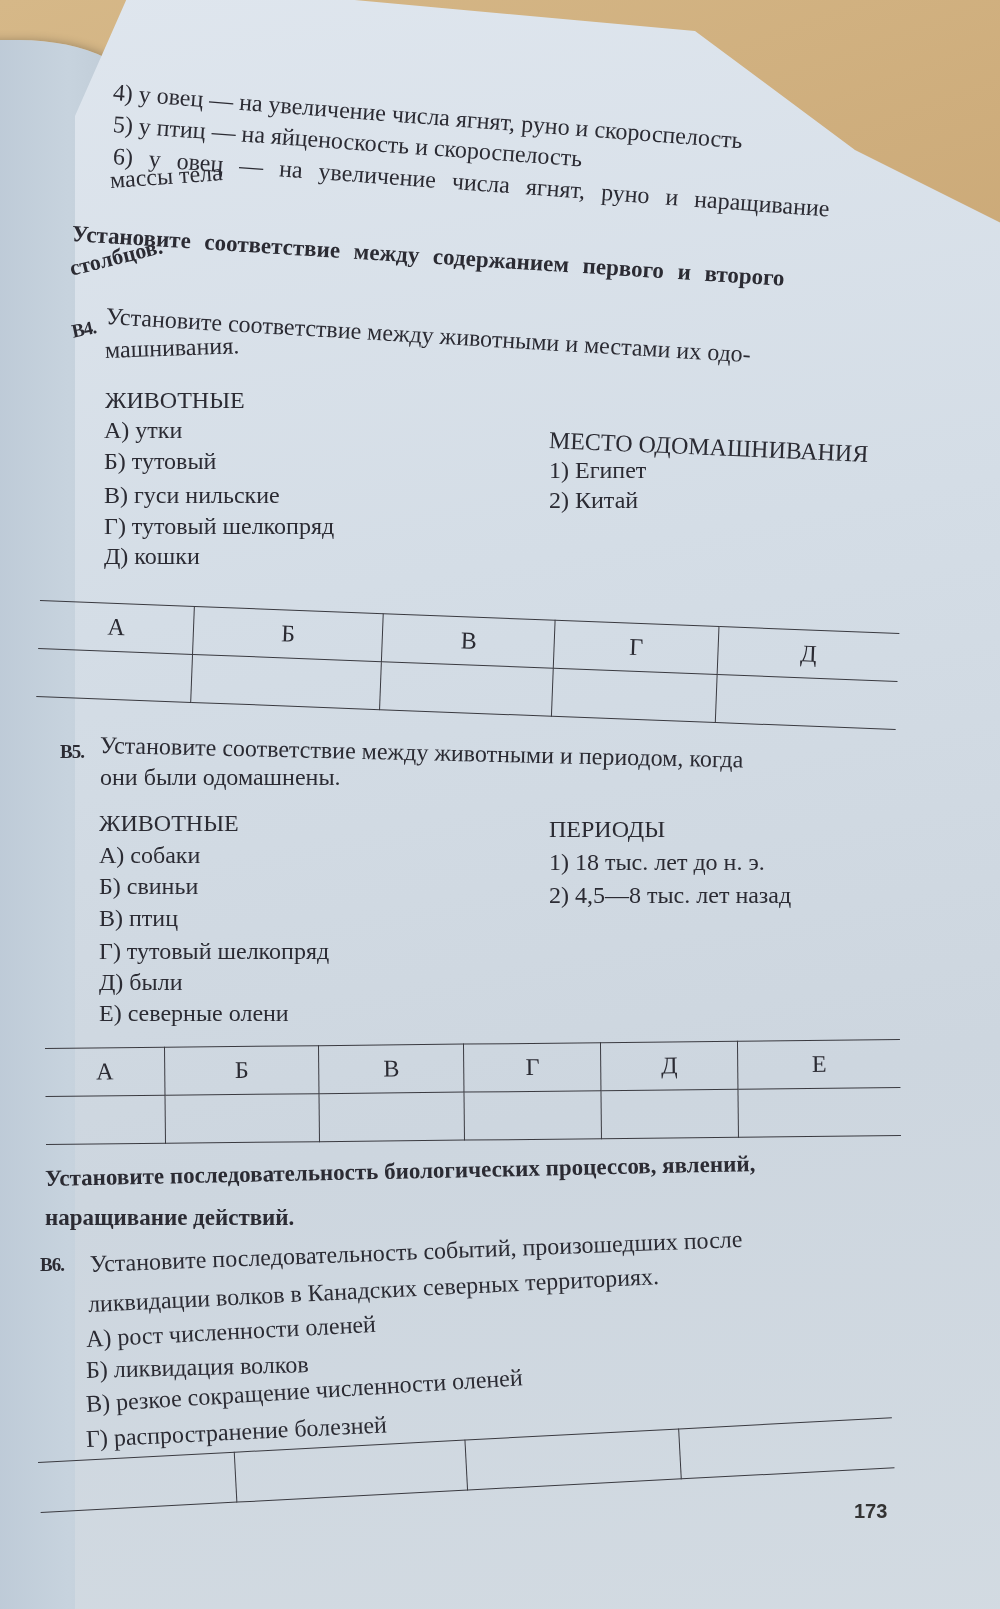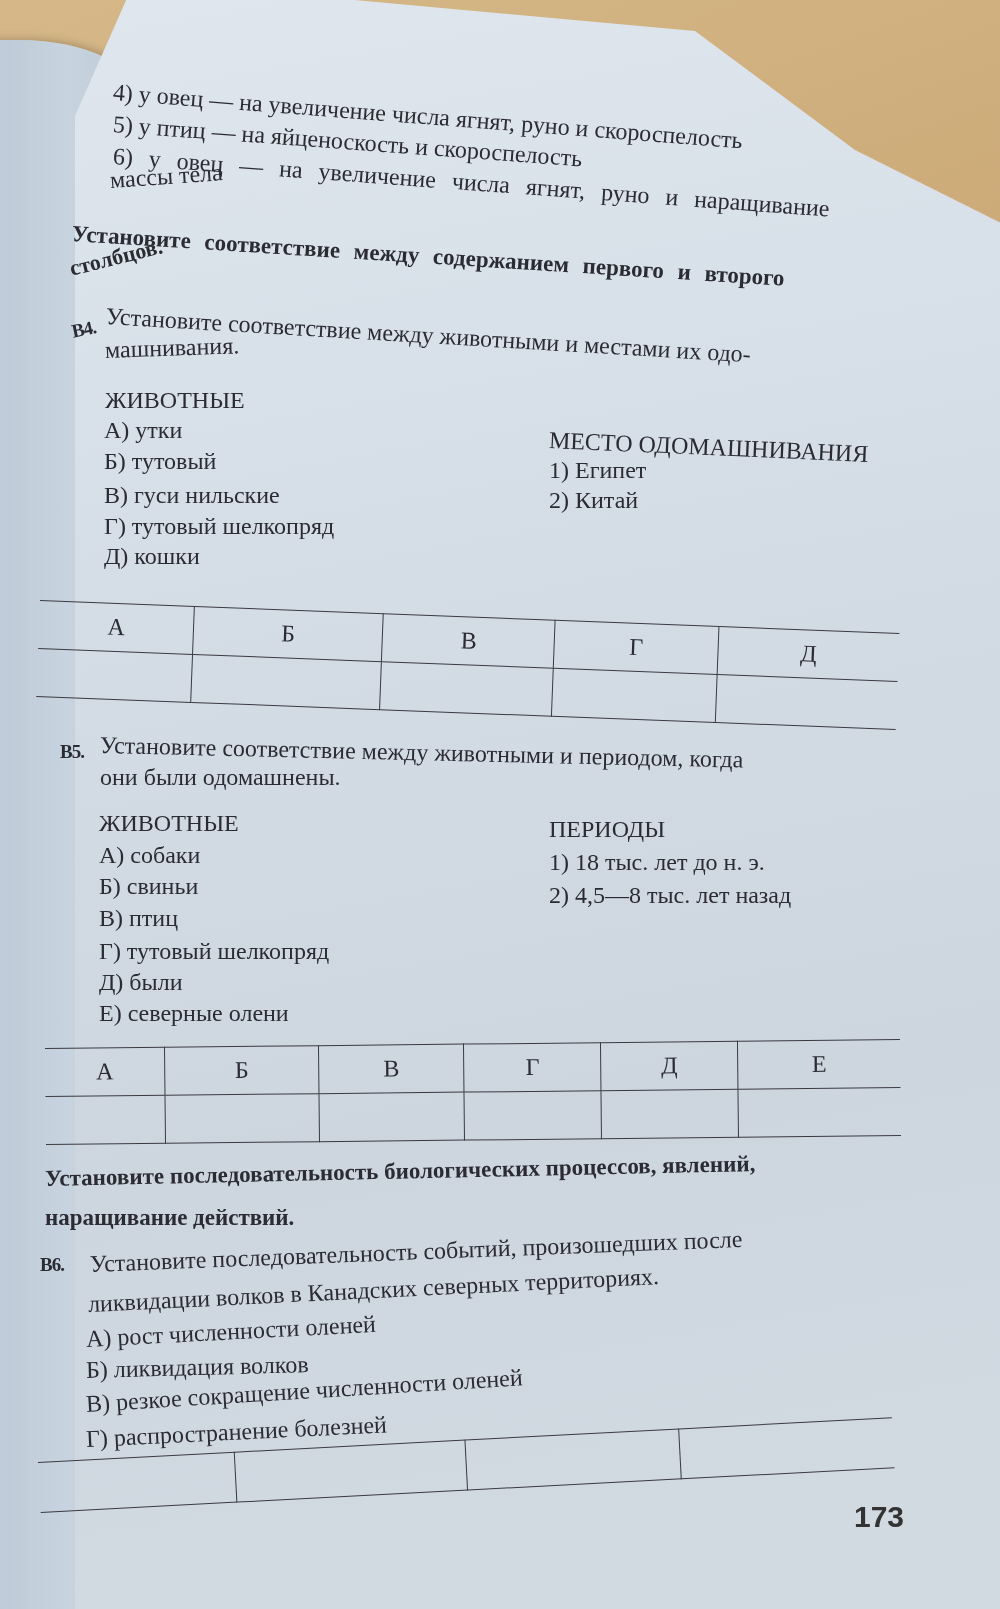--- a/index.html
+++ b/index.html
@@ -43,21 +43,21 @@
     .answer-table td {
       border: 1.6px solid #3a3a40;
       border-left: none; border-right: 1.6px solid #3a3a40;
       text-align: center; font-size: 24px; color: #2b2b33;
       height: 48px;
     }
     .answer-table tr td:last-child { border-right: none; }
     .page-number {
       position: absolute; left: 854px; top: 1500px;
       font-family: "Liberation Sans", "DejaVu Sans", sans-serif;
-      font-size: 30px; font-weight: bold; color: #333; text-align: center;
+      font-size: 20px; font-weight: bold; color: #333; text-align: center;
     }
   </style>
 </head>
 <body>
 
 <div class="table-surface"></div>
 <div class="prev-page"></div>
 <div class="page"></div>
 
 <div class="content">

